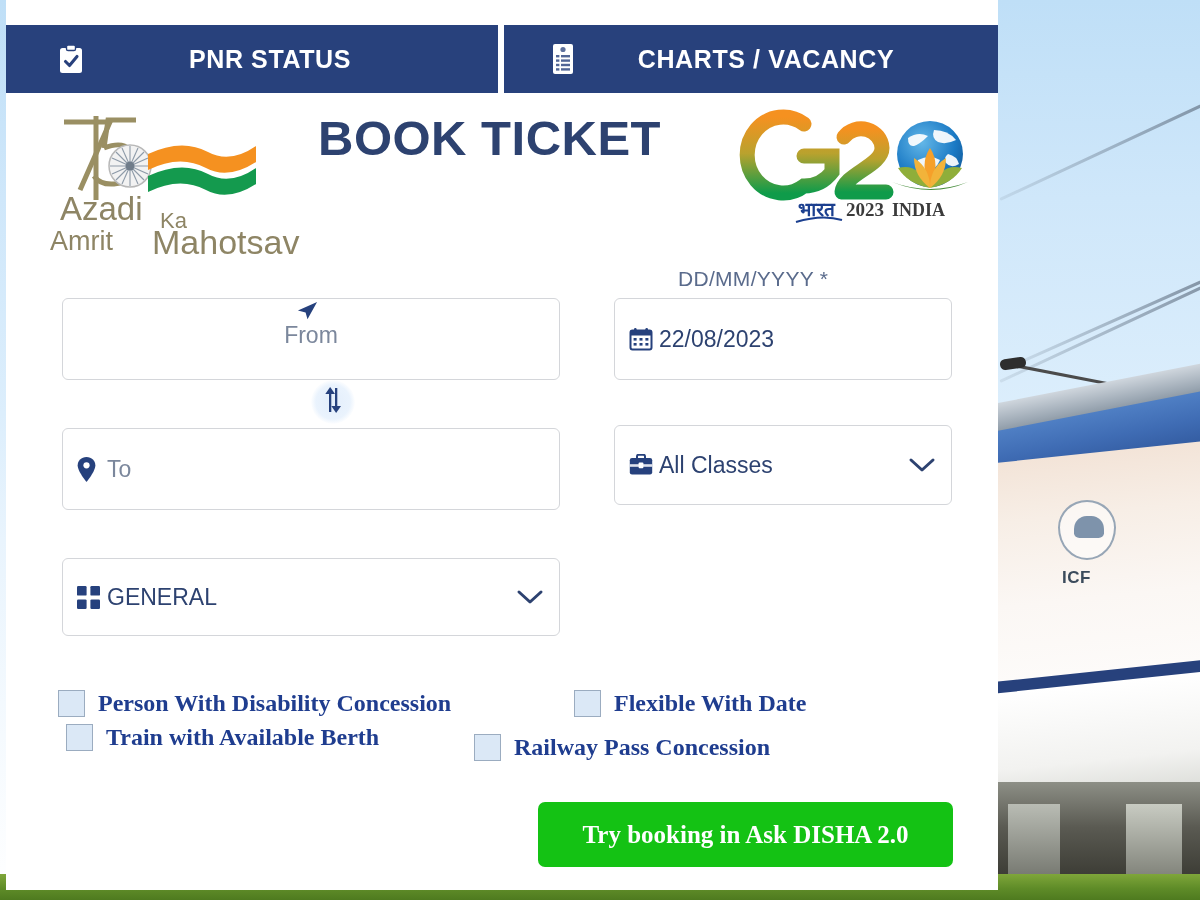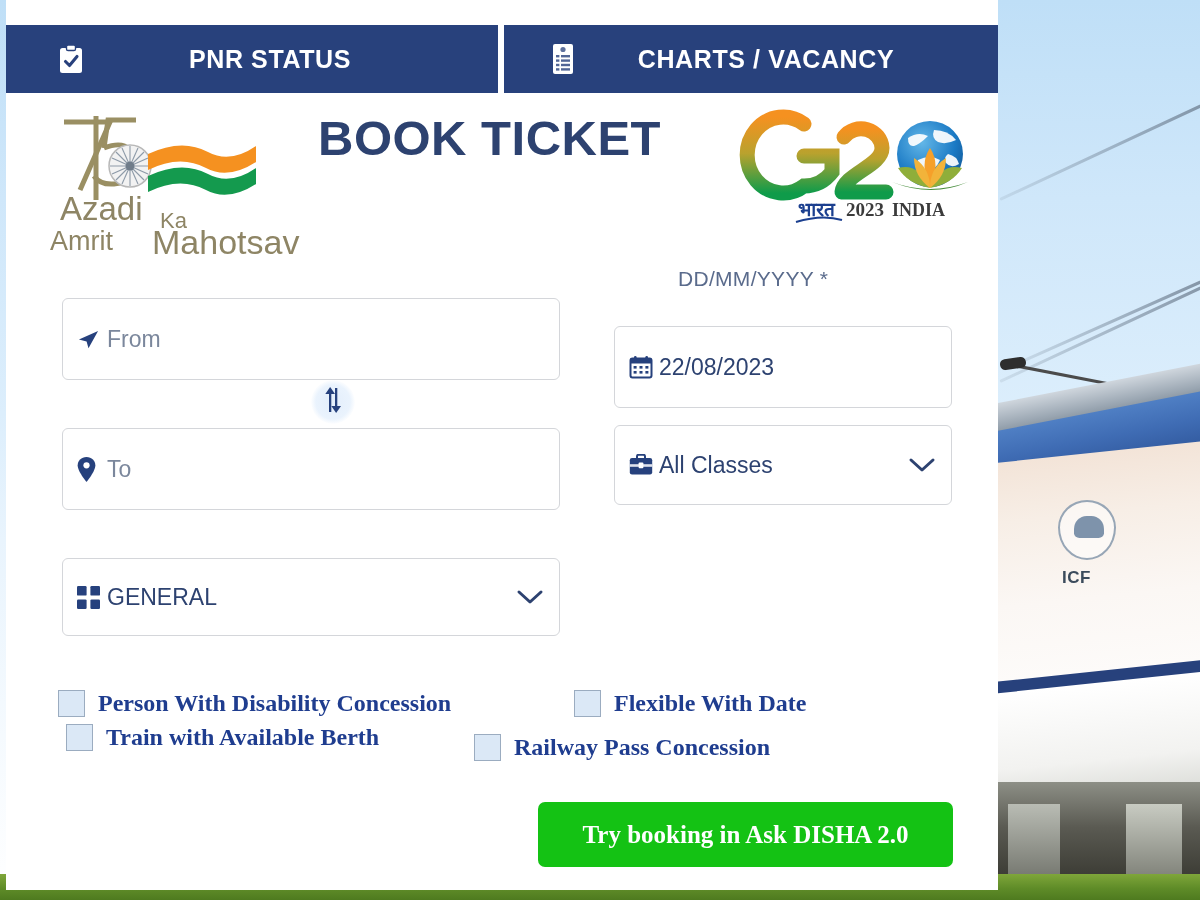--- a/index.html
+++ b/index.html
@@ -168,23 +168,23 @@
     display: flex; align-items: center; justify-content: flex-start;
   }
   .field .f-text {
     font-size: 23px;
     color: #2d4270;
     font-family: "Liberation Sans", sans-serif;
   }
   .field .f-text.placeholder { color: #7b879c; }
   .chev { margin-left: auto; flex: 0 0 auto; display: flex; align-items: center; }
 
-  #field-from  { left: 56px; top: 36px;  width: 498px; height: 82px; }
+  #field-from  { left: 56px; top: 36px;  width: 498px; height: 82px; flex-direction: column; }
   #field-to    { left: 56px; top: 166px; width: 498px; height: 82px; }
-  #field-date  { left: 608px; top: 36px; width: 338px; height: 82px; margin-top: 28px; }
+  #field-date  { left: 608px; top: 36px; width: 338px; height: 82px; }
   #field-class { left: 608px; top: 163px; width: 338px; height: 80px; cursor: pointer; }
   #field-quota { left: 56px; top: 296px; width: 498px; height: 78px; cursor: pointer; }
 
   #date-label {
     position: absolute; left: 672px; top: 5px;
     font-size: 21px; color: #5a6b8c;
     letter-spacing: .3px;
   }
 
   #swap-btn {

